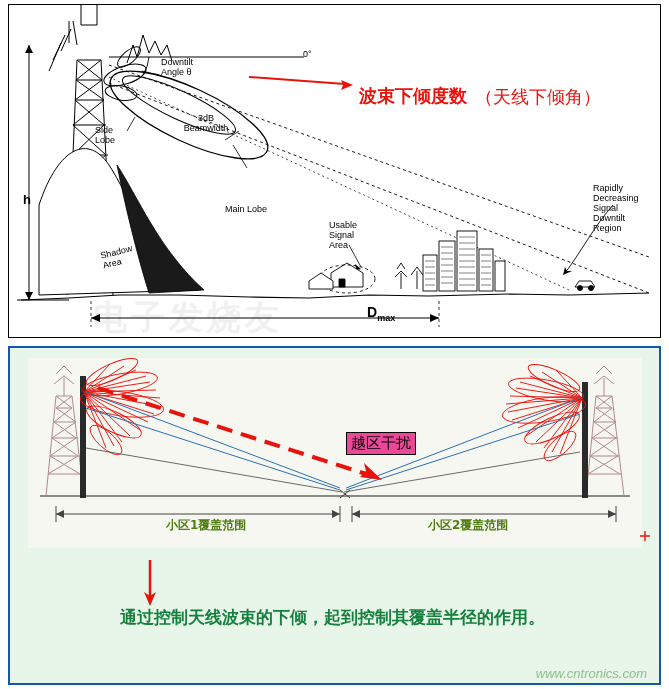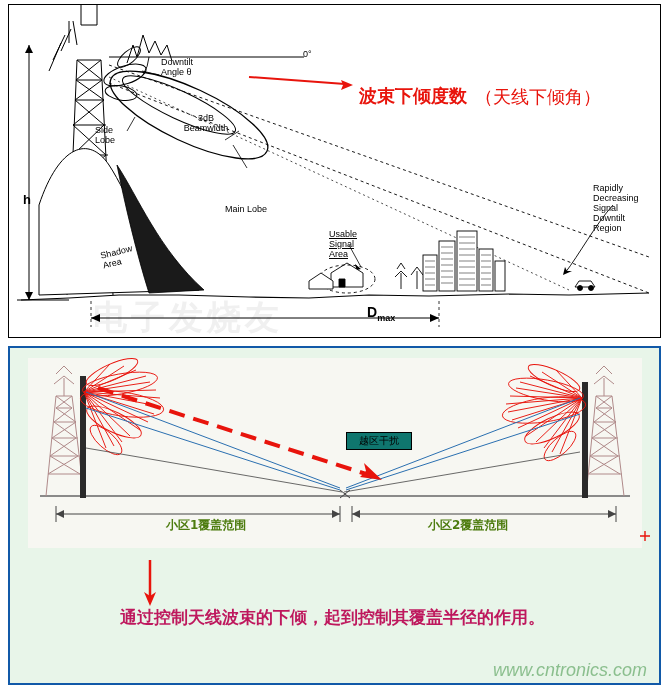--- a/index.html
+++ b/index.html
@@ -28,31 +28,31 @@
     left:8px;top:346px;width:653px;height:339px;
     border:2px solid #1159a8;background:#e8f5e9;
   }
   #bot-white{
     position:absolute;left:18px;top:10px;width:614px;height:190px;
     background:#f7f7f2;
   }
   #bot-svg{position:absolute;left:0;top:0;}
   .blbl{position:absolute;font-size:12px;color:#4d7c0f;}
   .boxlbl{
-    position:absolute;background:#0f766e;border:1px solid #000;
-    font-size:10px;padding:1px 12px;color:#000;
+    position:absolute;background:#ec4899;border:1px solid #000;
+    font-size:15px;padding:1px 4px;color:#000;
   }
   #bottom-caption{
     position:absolute;left:120px;top:604px;width:460px;
-    font-size:17px;color:#be185d;font-weight:bold;line-height:26px;
+    font-size:17px;color:#15803d;font-weight:bold;line-height:26px;
     font-family:"DejaVu Sans","Liberation Sans",sans-serif;
   }
   #watermark{
     position:absolute;right:22px;bottom:8px;
-    font-size:18px;color:#8bbf8e;font-style:italic;margin-top:8px;
+    font-size:13px;color:#8bbf8e;font-style:italic;margin-top:8px;
   }
   #watermark-top{
     position:absolute;left:84px;top:290px;
     font-size:34px;color:#f0f0f0;font-weight:bold;letter-spacing:4px;
   }
 </style>
 </head>
 <body>
 
 <div class="panel" id="top-panel">
@@ -159,21 +159,21 @@
 Angle θ</div>
 
   <div class="lbl" style="left:86px;top:120px;width:34px;white-space:pre;">Side
 Lobe</div>
 
   <div class="lbl" style="left:168px;top:108px;width:58px;white-space:pre;text-align:center;">3dB
 Beamwidth</div>
 
   <div class="lbl" style="left:216px;top:168px;margin-top:31px;">Main Lobe</div>
 
-  <div class="lbl" style="left:320px;top:224px;width:50px;white-space:pre;text-decoration:underline;">Usable
+  <div class="lbl" style="left:320px;top:215px;width:50px;white-space:pre;">Usable
 Signal
 Area</div>
 
   <div class="lbl" style="left:92px;top:240px;width:48px;white-space:pre;transform:rotate(-14deg);">Shadow
 Area</div>
 
   <div class="lbl" style="left:584px;top:178px;width:54px;white-space:pre;">Rapidly
 Decreasing
 Signal
 Downtilt

